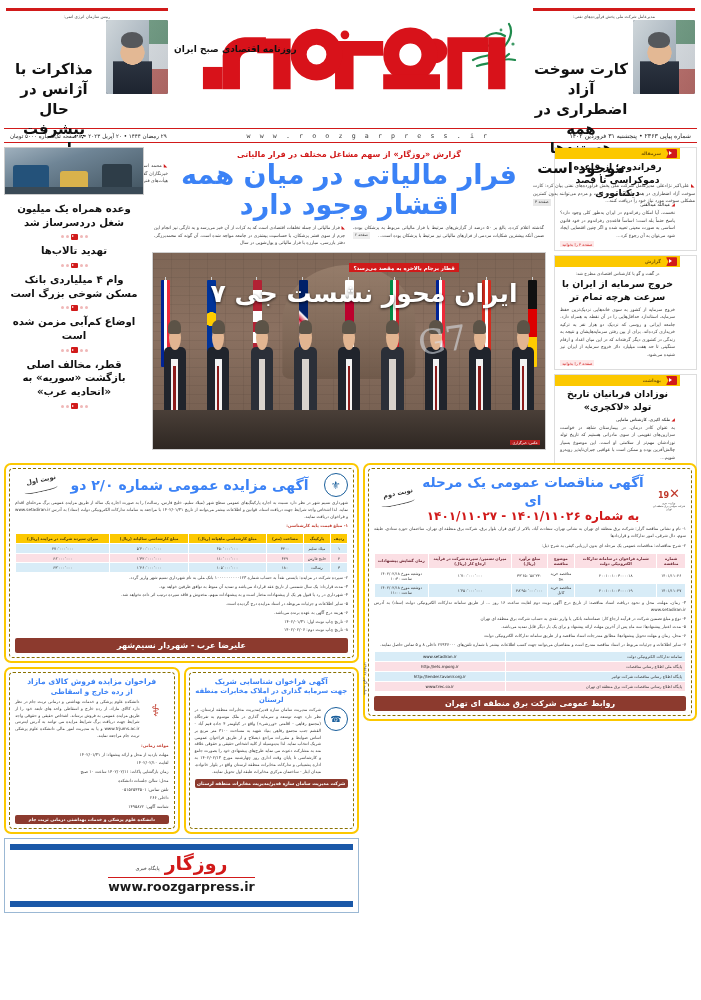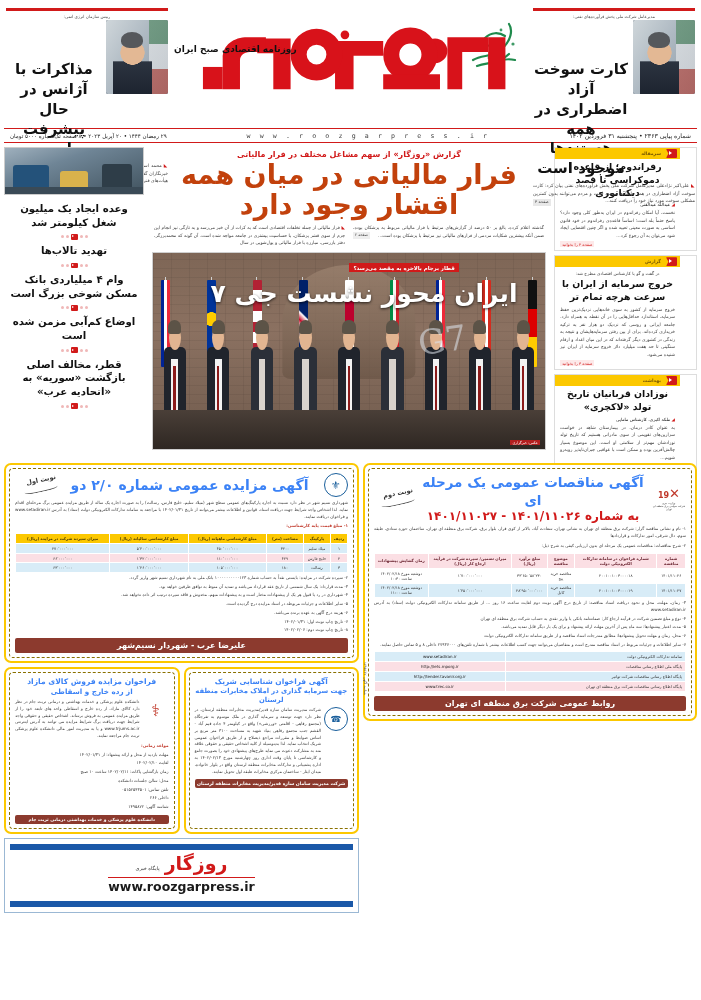--- a/index.html
+++ b/index.html
@@ -58,21 +58,21 @@
   .rs-tab .lbl{font-size:4.6px;color:#7a5a00;margin-right:15px;font-weight:bold;}
   .rs-kicker{font-size:4.4px;color:#444;text-align:center;margin:4px 4px 0;}
   .rs-title{font-size:9.4px;font-weight:bold;line-height:1.36;text-align:center;color:#111;margin:2px 5px 0;}
   .rs-author{font-size:4.4px;color:#111;margin:3px 5px 0;}
   .rs-author .dot{color:#d11a1a;}
   .rs-text{font-size:4.5px;line-height:1.66;color:#3c3c3c;text-align:justify;margin:2px 5px 0;}
   .rs-cont{font-size:4px;color:#d11a1a;background:#fde9e9;padding:.5px 2px;float:left;margin:2px 5px 0;}
 
   
   .c-kicker{font-size:8px;font-weight:bold;color:#d11a1a;text-align:center;margin:3px 0 1px;}
-  .c-head{font-size:27px;font-weight:bold;color:#c2410c;text-align:center;line-height:1.12;letter-spacing:-.4px;}
+  .c-head{font-size:27px;font-weight:bold;color:#3b82f6;text-align:center;line-height:1.12;letter-spacing:-.4px;}
   .c-lede{display:flex;gap:8px;margin:4px 6px 0;}
   .c-lede div{flex:1;font-size:4.5px;line-height:1.62;color:#3a3a3a;text-align:justify;}
   .c-lede .bull{color:#d11a1a;font-weight:bold;}
   .c-more{font-size:3.8px;background:#eee;padding:.5px 2px;float:left;}
 
   .photo{position:relative;margin:6px 4px 0;height:196px;border:1px solid #cfcfcf;overflow:hidden;}
   .ph-bg{position:absolute;inset:0;background:
       linear-gradient(180deg,#7e6656 0%,#8b7161 40%,#6f5a4c 100%);}
   .ph-bricks{position:absolute;inset:0;opacity:.35;background-image:
       repeating-linear-gradient(0deg, rgba(0,0,0,.16) 0 1px, rgba(0,0,0,0) 1px 9px),
@@ -426,21 +426,21 @@
     </div>
 
     <div class="col-left">
       <div class="lc-photo">
         <div class="a"></div>
           <div class="b"></div>
           <div class="c"></div>
           <div class="d"></div>
           <div class="e"></div>
       </div>
-      <div class="lh">وعده ایجاد یک میلیون شغل کیلومتر شد</div>
+      <div class="lh">وعده همراه یک میلیون شغل دردسرساز شد</div>
       <div class="sep">
           <span class="d"></span>
           <span class="d"></span>
           <span class="dm"></span>
           <span class="d"></span>
           <span class="d"></span>
         </div>
       <div class="lh">تهدید تالاب‌ها</div>
       <div class="sep">
           <span class="d"></span>

